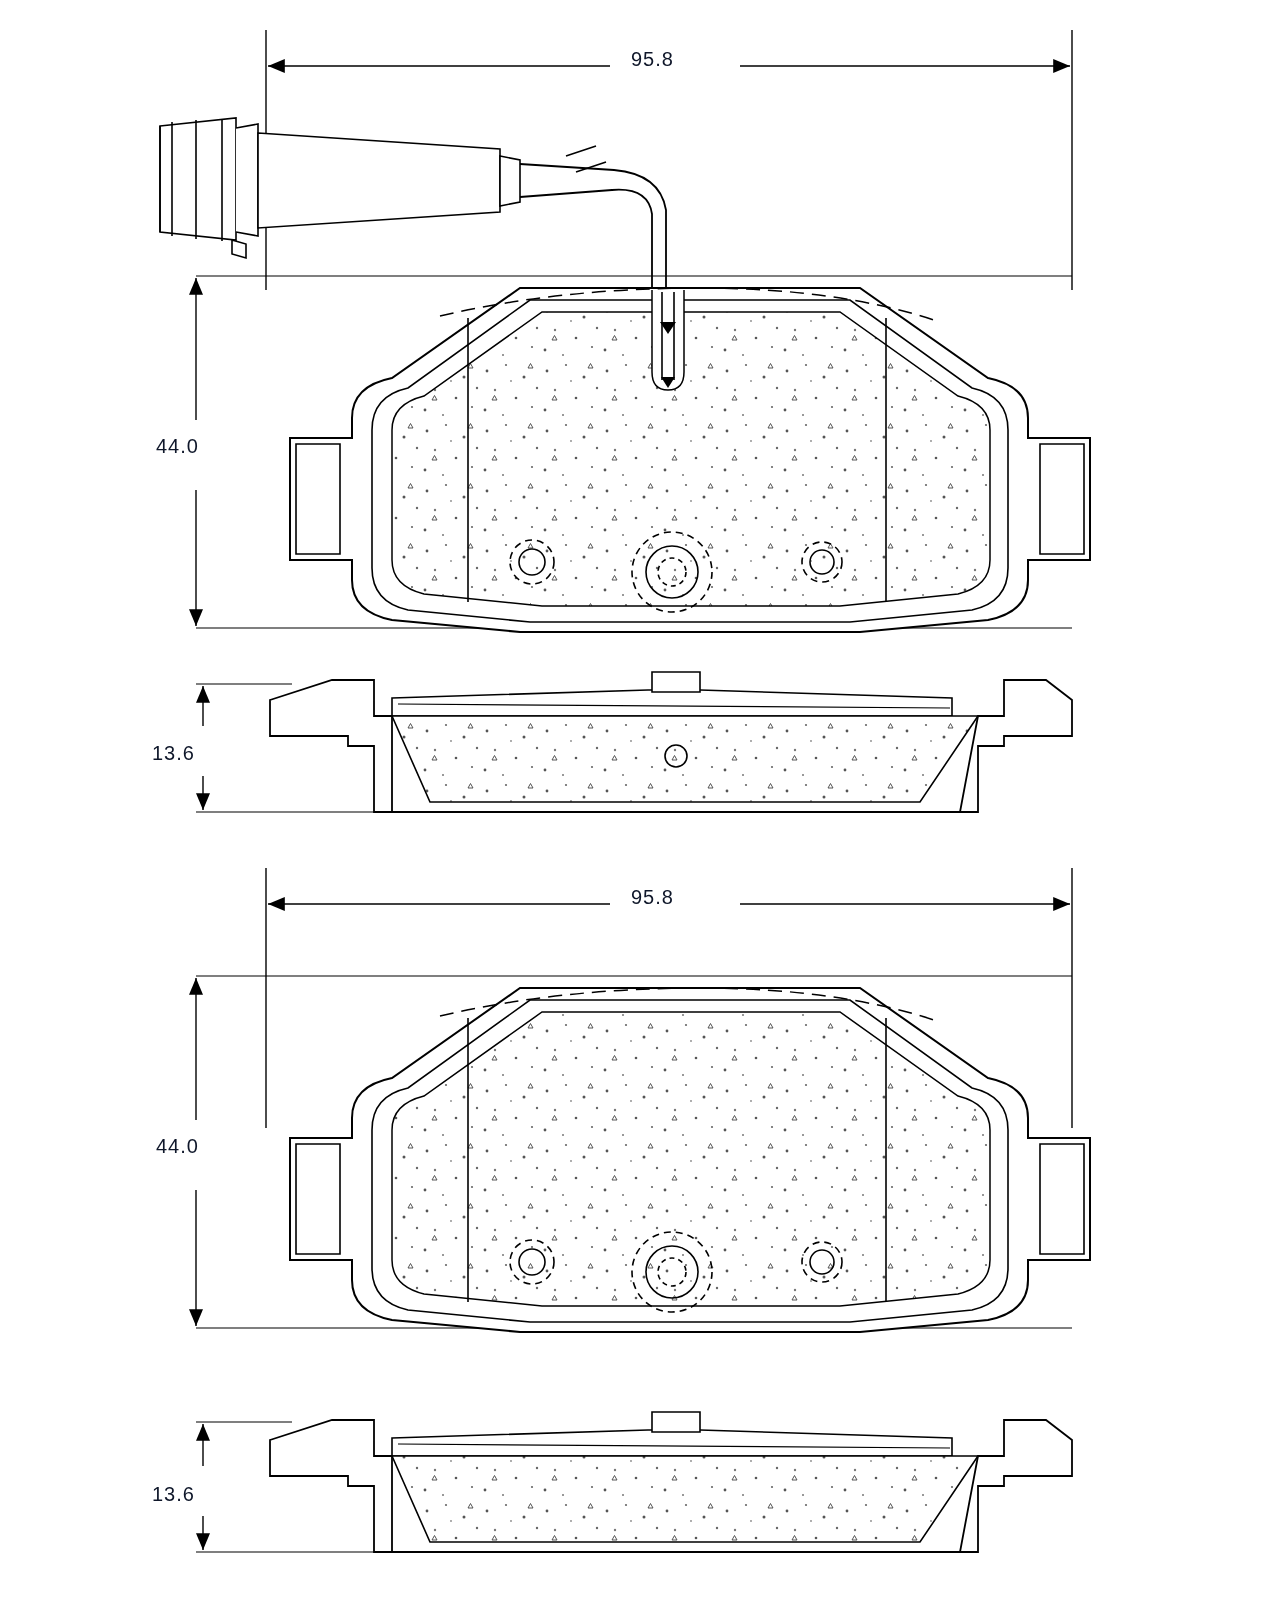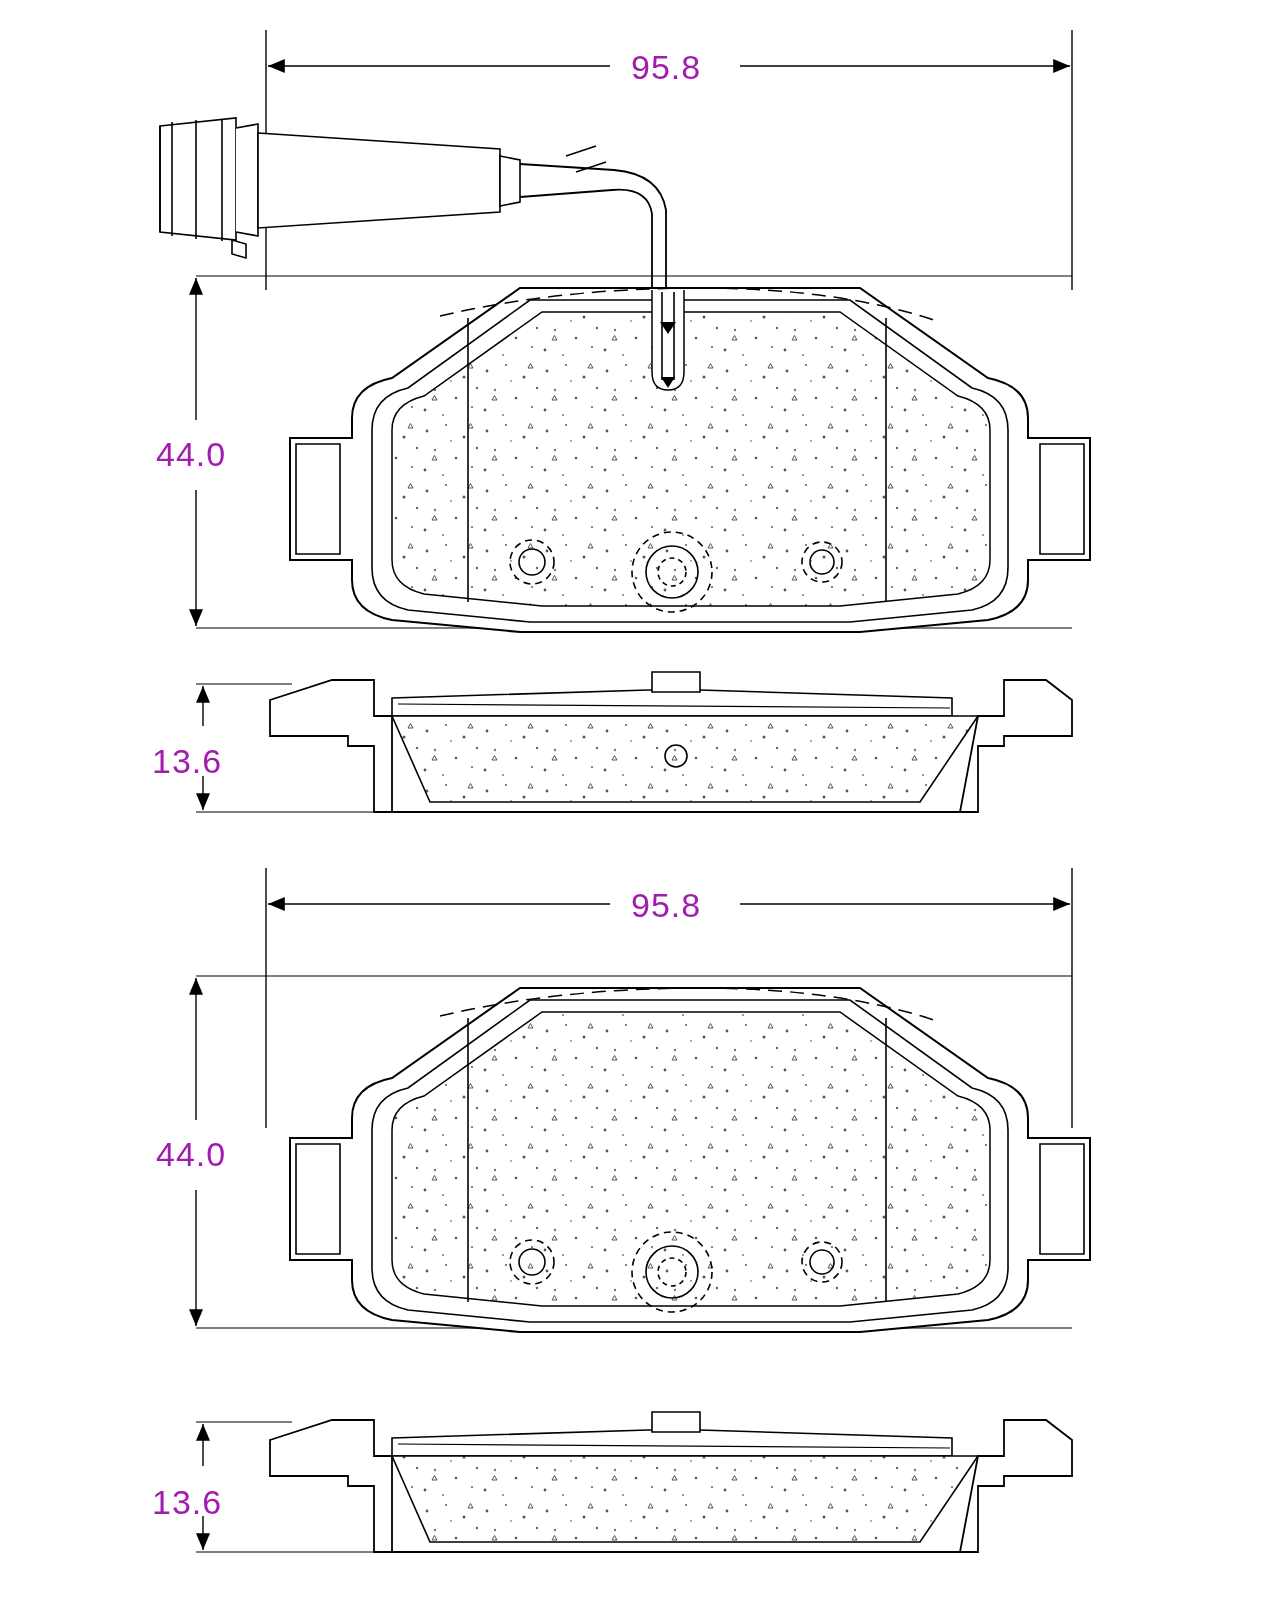--- a/index.html
+++ b/index.html
@@ -21,22 +21,22 @@
   svg.drawing {
     position: absolute;
     left: 0;
     top: 0;
     width: 1280px;
     height: 1600px;
   }
   .dim-label {
     position: absolute;
     font-family: "Liberation Sans", sans-serif;
-    font-size: 34px;
-    color: #a21caf;
+    font-size: 20px;
+    color: #0f172a;
     letter-spacing: 1px;
     white-space: nowrap;
     text-align: right;
   }
   .lbl-w1 { left: 631px; top: 48px; }
   .lbl-h1 { left: 156px; top: 435px; }
   .lbl-t1 { left: 152px; top: 742px; }
   .lbl-w2 { left: 631px; top: 886px; }
   .lbl-h2 { left: 156px; top: 1135px; }
   .lbl-t2 { left: 152px; top: 1483px; }

